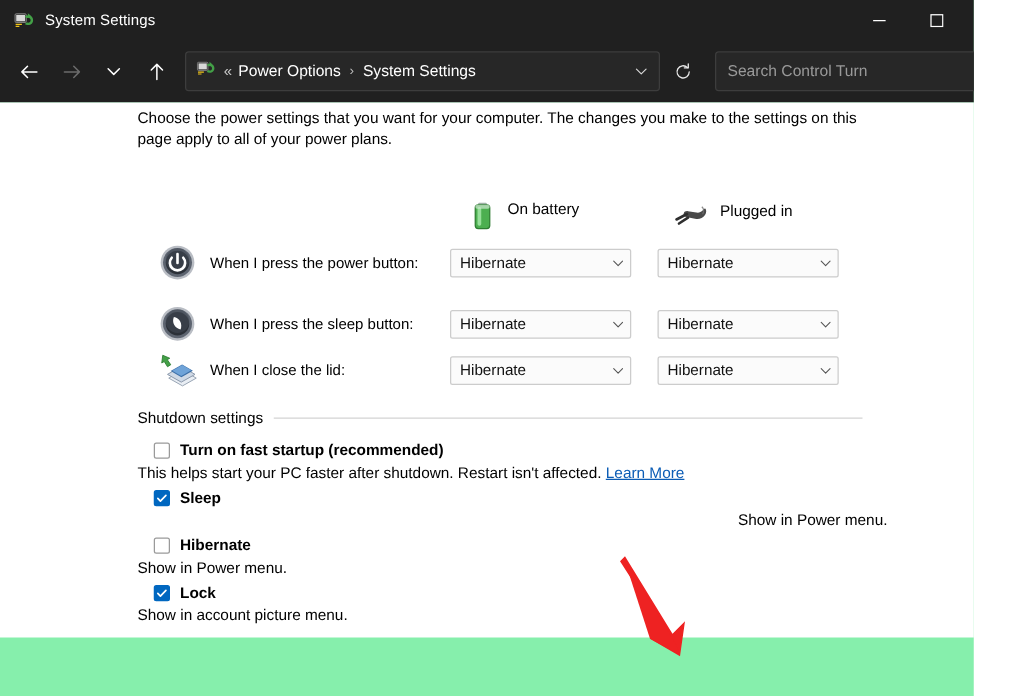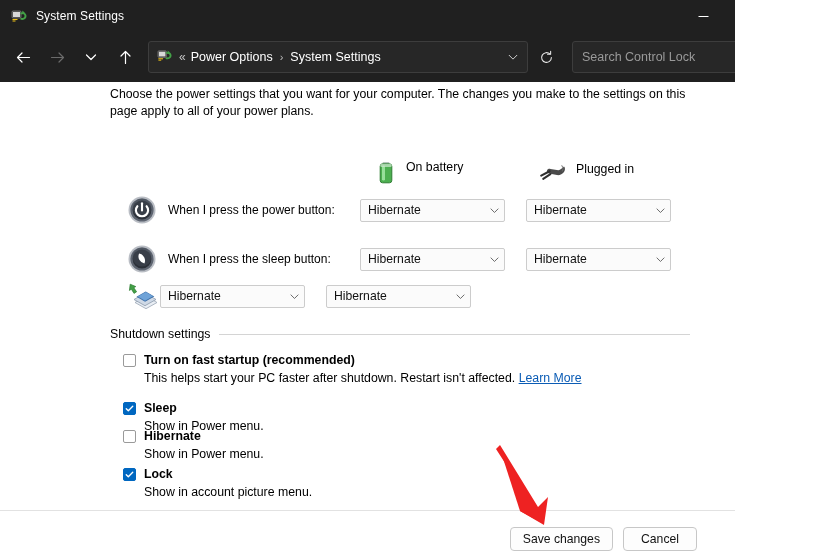--- a/index.html
+++ b/index.html
@@ -14,20 +14,21 @@
     overflow: hidden;
     font-family: "Liberation Sans", sans-serif;
     -webkit-font-smoothing: antialiased;
   }
   .window {
     position: relative;
     width: 735px;
     height: 557px;
     background: #86efac;
     overflow: hidden;
+    padding-left: 44px;
   }
 
   
   .titlebar {
     position: absolute;
     left: 0; top: 0;
     width: 818px; height: 32px;
     background: #202020;
     display: flex;
     align-items: center;
@@ -287,21 +288,20 @@
   .checkbox.on svg { display: block; }
   .chk-title {
     font-size: 12.3px;
     font-weight: bold;
     color: #000000;
     white-space: nowrap;
   }
   .chk-desc {
     font-size: 12.3px;
     color: #000000;
-    margin-left: 34px;
     margin-top: 3px;
     white-space: nowrap;
   }
   .link {
     color: #0b5cb5;
     text-decoration: underline;
   }
 
   
   .scroll-track {
@@ -453,21 +453,21 @@
     </div>
 
     <div class="refresh-btn">
       <svg width="15" height="15" viewBox="0 0 16 16">
         <path d="M13.2 8a5.2 5.2 0 1 1-1.6-3.75" fill="none" stroke="currentColor" stroke-width="1.15" stroke-linecap="round"></path>
         <path d="M12.4 1.3v3.3H9.1" fill="none" stroke="currentColor" stroke-width="1.15" stroke-linecap="round" stroke-linejoin="round"></path>
       </svg>
     </div>
 
     <div class="searchbox">
-      <span class="search-text">Search Control Lock</span>
+      <span class="search-text">Search Control Turn</span>
       <span class="search-ico">
         <svg width="14" height="14" viewBox="0 0 16 16">
           <circle cx="6.6" cy="6.6" r="4.4" fill="none" stroke="currentColor" stroke-width="1.1"></circle>
           <path d="M9.9 9.9l4 4" stroke="currentColor" stroke-width="1.1" stroke-linecap="round"></path>
         </svg>
       </span>
     </div>
   </div>
 
   <div class="content">
@@ -561,20 +561,21 @@
     <div class="row" style="top:199px;">
       <span class="ico">
         <svg width="34" height="30" viewBox="0 0 34 30">
           <path d="M10 21.5l11-6.5 11 6.5-11 6.2z" fill="#e9eef4" stroke="#9aa6b5" stroke-width=".8"></path>
           <path d="M9 18.5l11-6.5 11 6.5-11 6.2z" fill="#cfd9e6" stroke="#8c99ab" stroke-width=".8"></path>
           <path d="M11.5 15.8l9.2-5.3 8.6 5-9.2 5.2z" fill="#3d6fa8"></path>
           <path d="M12.8 15.6l8-4.6 7.2 4.2-8 4.5z" fill="#6fa3d8"></path>
           <path d="M5.2 3.2l5.6 2.4-2 1.1 2.8 4.1-2.6 1.6-2.6-4.2-2 1.2z" fill="#43a047" stroke="#2e7d32" stroke-width=".7"></path>
         </svg>
       </span>
+      <span class="lbl">When I close the lid:</span>
       <div class="combo">
         <span class="val">Hibernate</span>
         <span class="chev">
           <svg width="11" height="11" viewBox="0 0 14 14">
             <path d="M2.5 5l4.5 4.5L11.5 5" fill="none" stroke="currentColor" stroke-width="1.1" stroke-linecap="round" stroke-linejoin="round"></path>
           </svg>
         </span>
       </div>
       <div class="combo gap">
         <span class="val">Hibernate</span>
@@ -592,21 +593,21 @@
     </div>
 
     <div class="chk-item" style="top:270px;">
       <div class="chk-line">
         <span class="checkbox off"></span>
         <span class="chk-title">Turn on fast startup (recommended)</span>
       </div>
       <div class="chk-desc"><span>This helps start your PC faster after shutdown. Restart isn't affected. </span><span class="link">Learn More</span></div>
     </div>
 
-    <div class="chk-item" style="top:318px;">
+    <div class="chk-item" style="top:308px;text-align:right;">
       <div class="chk-line">
         <span class="checkbox on">
           <svg width="9" height="9" viewBox="0 0 10 10">
             <path d="M1.4 5.2l2.3 2.4L8.6 2.6" fill="none" stroke="#ffffff" stroke-width="1.5" stroke-linecap="round" stroke-linejoin="round"></path>
           </svg>
         </span>
         <span class="chk-title">Sleep</span>
       </div>
       <div class="chk-desc">Show in Power menu.</div>
     </div>
@@ -629,26 +630,20 @@
         <span class="chk-title">Lock</span>
       </div>
       <div class="chk-desc">Show in account picture menu.</div>
     </div>
 
     <div class="scroll-track">
       <div class="scroll-thumb"></div>
     </div>
   </div>
 
-  <div class="footer">
-    <div class="footer-btns">
-      <button class="btn">Save changes</button>
-      <button class="btn">Cancel</button>
-    </div>
-  </div>
 
   <div class="annot">
     <svg width="80" height="96" viewBox="0 0 80 96">
       <path d="M6 4 L44 66 L54 56 L50 84 L26 70 L38 64 L2 8 Z" fill="#ee2222"></path>
       <path d="M5 5 L47 75 L50 83 L26 70" fill="#ee2222"></path>
     </svg>
   </div>
 
 </div>
 

